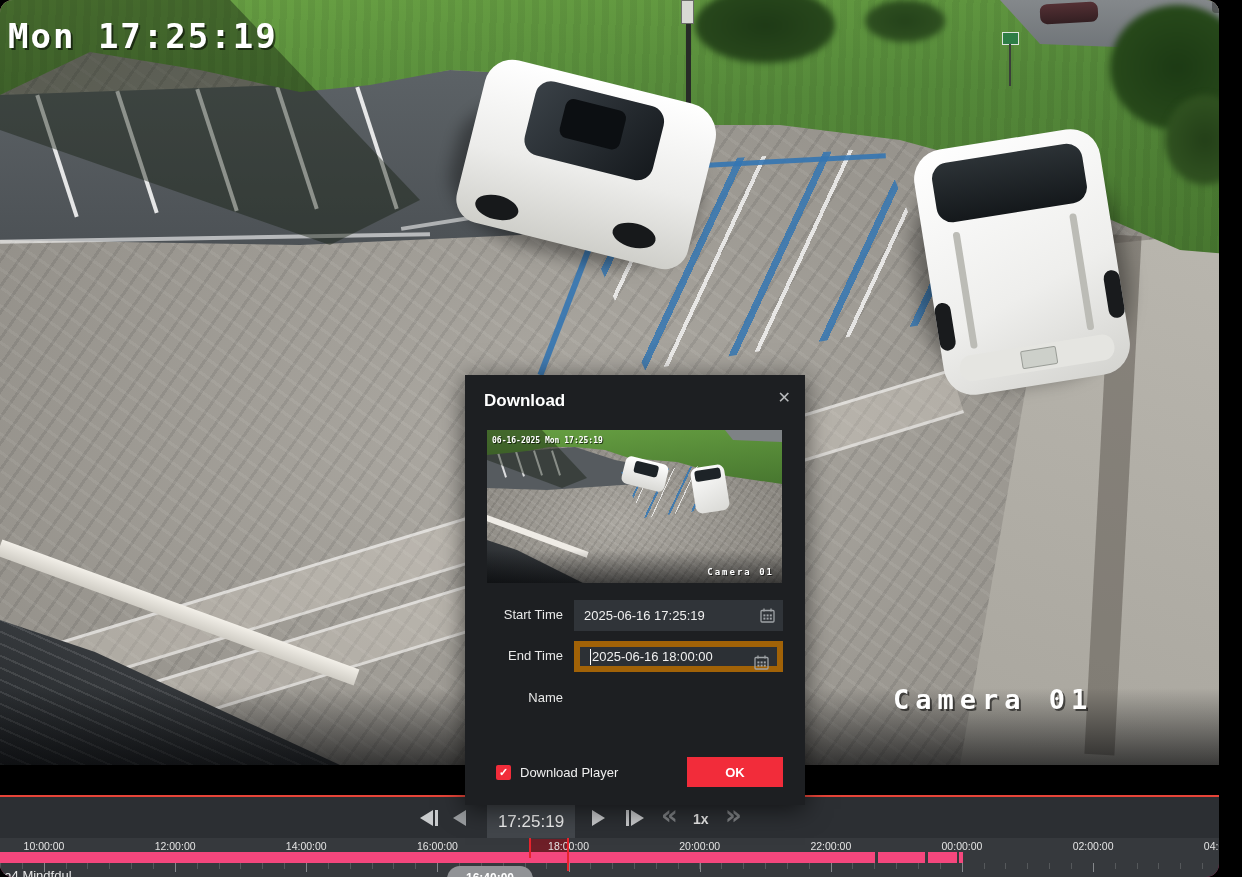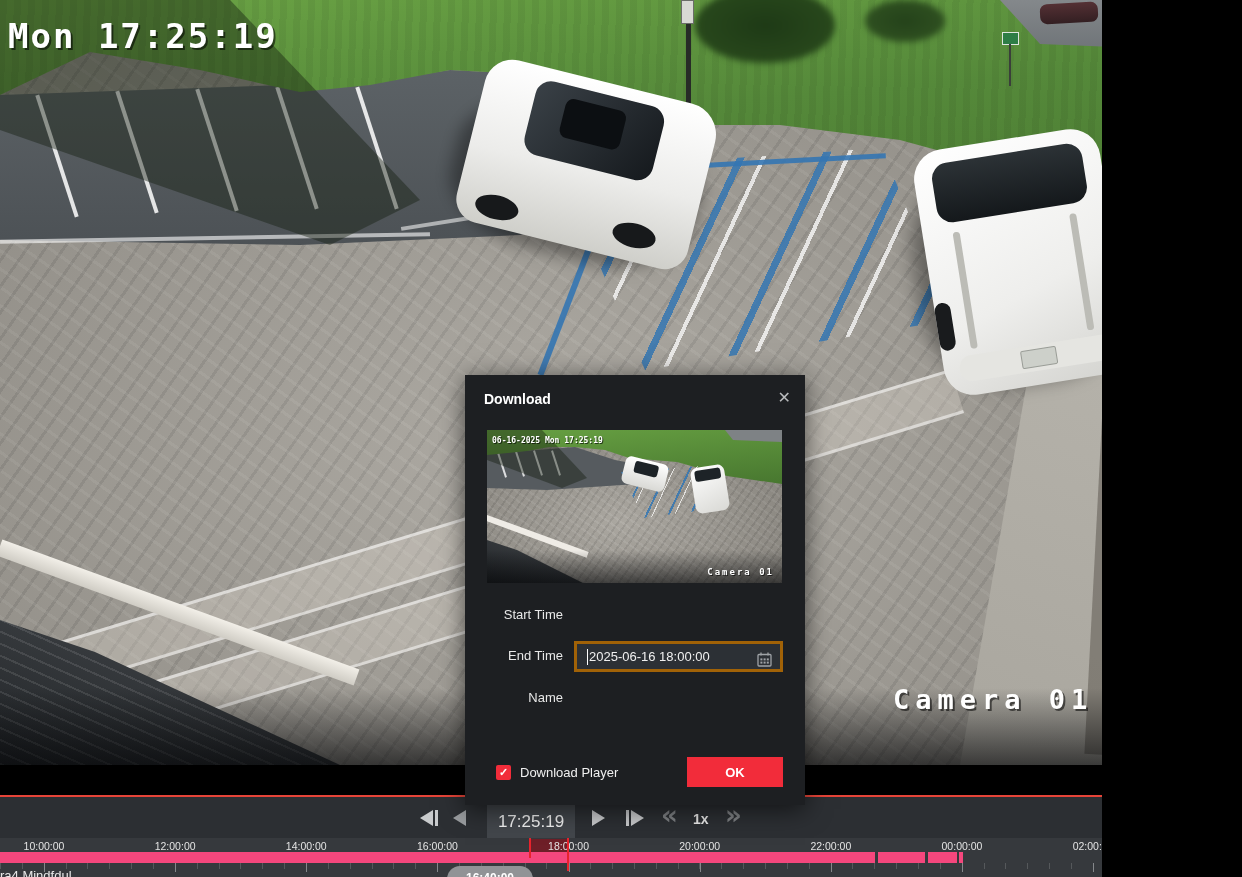--- a/index.html
+++ b/index.html
@@ -1,17 +1,17 @@
 <!DOCTYPE html>
 <html style="--accent-red: #f22c3a; --divider-red: #e64438; --dialog-bg: #1d1f22; --bar-bg: #2c2f33; --timeline-bg: #36393d; --field-bg: #303439;"><head>
 <meta charset="utf-8">
 <style>
   html,body{margin:0;padding:0;background:#000;}
-  #app{position:relative;width:1102px;height:877px;overflow:hidden;
-       font-family:"Liberation Sans",sans-serif;background:#be185d;}
+  #app{position:relative;width:1219px;height:877px;overflow:hidden;
+       font-family:"Liberation Sans",sans-serif;background:#be185d;border-radius:13px;}
   #app *{box-sizing:border-box;}
 
   
   #video{position:absolute;left:0;top:0;width:1242px;height:765px;overflow:hidden;
          background:#a19d95;}
   .pavers{position:absolute;inset:0;
     background-image:
       radial-gradient(ellipse at 45% 60%, rgba(255,255,255,.14), rgba(0,0,0,.16)),
       repeating-linear-gradient(35deg, rgba(255,255,255,.07) 0 3px, transparent 3px 15px),
       repeating-linear-gradient(-55deg, rgba(0,0,0,.09) 0 3px, transparent 3px 15px);}
@@ -142,21 +142,21 @@
   #sel-line-l{height:20px;} #sel-line-r{height:33px;}
 
   
   #channel-label{position:absolute;left:0;top:868px;color:#e8e8e8;font-size:13px;white-space:nowrap;}
   #tl-tooltip{position:absolute;left:447px;top:866px;width:86px;height:26px;border-radius:13px;
     background:#919396;color:#fff;font-size:12px;font-weight:bold;display:flex;justify-content:center;padding-top:5px;}
 
   
   #dialog{position:absolute;left:465px;top:375px;width:340px;height:430px;background:#1d1f22;
     box-shadow:0 4px 24px rgba(0,0,0,.6);z-index:50;}
-  #dialog-title{position:absolute;left:19px;top:16px;color:#fff;font-size:14px;font-weight:bold;}
+  #dialog-title{position:absolute;left:19px;top:16px;color:#fff;font-size:17px;font-weight:bold;}
   #dialog-close{position:absolute;right:14px;top:13px;color:#b9bbbd;font-size:16px;cursor:pointer;}
   #thumb{position:absolute;left:22px;top:55px;width:295px;height:153px;overflow:hidden;background:#9d9991;}
   .t-pavers{position:absolute;inset:0;
     background-image:radial-gradient(ellipse at 45% 60%, rgba(255,255,255,.14), rgba(0,0,0,.18)),
       repeating-linear-gradient(35deg, rgba(255,255,255,.08) 0 2px, transparent 2px 7px),
       repeating-linear-gradient(-55deg, rgba(0,0,0,.10) 0 2px, transparent 2px 7px);}
   .t-grass{position:absolute;left:0;top:0;width:295px;height:56px;
     clip-path:polygon(0 0,295px 0,295px 54px,240px 46px,190px 32px,142px 28px,118px 20px,88px 17px,62px 17px,40px 21px,0 25px);
     background:linear-gradient(175deg,#67a042,#47762f);}
   .t-road{position:absolute;left:232px;top:0;width:63px;height:13px;background:#7e8285;
@@ -184,21 +184,21 @@
     background:linear-gradient(180deg,rgba(0,0,0,0),rgba(5,6,8,.6));}
   .t-osd{position:absolute;left:5px;top:6px;color:#fff;font-family:"DejaVu Sans Mono",monospace;
     font-size:8px;font-weight:bold;text-shadow:1px 1px 0 rgba(0,0,0,.6);}
   .t-cam{position:absolute;right:8px;bottom:6px;color:#fff;font-family:"DejaVu Sans Mono",monospace;
     font-size:9px;font-weight:bold;letter-spacing:2px;text-shadow:1px 1px 0 rgba(0,0,0,.6);}
 
   .field-row{position:absolute;left:0;width:340px;height:31px;}
   .field-label{position:absolute;left:0;top:7px;width:98px;text-align:right;color:#e8e8e8;font-size:13px;}
   .field-box{position:absolute;left:109px;top:0;width:209px;height:31px;background:#303439;
     display:flex;align-items:center;padding:0 10px;color:#f0f0f0;font-size:13px;}
-  .field-box.focused{border:3px solid #a16207;background:#2c3035;}
+  .field-box.focused{border:6px solid #a16207;background:#2c3035;}
   .caret{width:1px;height:16px;background:#fff;margin-right:1px;}
   .cal{position:absolute;right:8px;top:8px;width:15px;height:15px;}
   #row-start{top:225px;} #row-end{top:266px;} #row-name{top:308px;padding-left:20px;}
   #checkbox{position:absolute;left:31px;top:390px;width:15px;height:15px;background:var(--accent-red,#f22c3a);
     border-radius:2px;color:#fff;font-size:11px;font-weight:bold;text-align:center;line-height:15px;cursor:pointer;}
   #checkbox-label{position:absolute;left:55px;top:390px;color:#f0f0f0;font-size:13px;}
   #ok-btn{position:absolute;left:222px;top:382px;width:96px;height:30px;background:var(--accent-red,#f22c3a);
     color:#fff;font-size:13px;font-weight:bold;border:none;cursor:pointer;}
 </style>
 </head>
@@ -340,20 +340,34 @@
       <div class="t-suv"></div>
       <div class="t-roof"></div>
       <div class="t-wall"></div>
       <div class="t-shade"></div>
       <div class="t-osd">06-16-2025 Mon 17:25:19</div>
       <div class="t-cam">Camera 01</div>
     </div>
 
     <div class="field-row" id="row-start">
       <div class="field-label">Start Time</div>
+      <div class="field-box">
+        <span>2025-06-16 17:25:19</span>
+        <svg class="cal" viewBox="0 0 15 15">
+          <rect x="1" y="2.5" width="13" height="11.5" rx="1" fill="none" stroke="#9fa3a7" stroke-width="1.3"></rect>
+          <line x1="4" y1="0.5" x2="4" y2="3.5" stroke="#9fa3a7" stroke-width="1.3"></line>
+          <line x1="11" y1="0.5" x2="11" y2="3.5" stroke="#9fa3a7" stroke-width="1.3"></line>
+          <rect x="3.4" y="6.4" width="2" height="2" fill="#9fa3a7"></rect>
+            <rect x="6.6" y="6.4" width="2" height="2" fill="#9fa3a7"></rect>
+          <rect x="9.8" y="6.4" width="2" height="2" fill="#9fa3a7"></rect>
+            <rect x="3.4" y="9.6" width="2" height="2" fill="#9fa3a7"></rect>
+          <rect x="6.6" y="9.6" width="2" height="2" fill="#9fa3a7"></rect>
+            <rect x="9.8" y="9.6" width="2" height="2" fill="#9fa3a7"></rect>
+        </svg>
+      </div>
     </div>
 
     <div class="field-row" id="row-end">
       <div class="field-label">End Time</div>
       <div class="field-box focused">
         <span class="caret"></span>
         <span>2025-06-16 18:00:00</span>
         <svg class="cal" viewBox="0 0 15 15">
           <rect x="1" y="2.5" width="13" height="11.5" rx="1" fill="none" stroke="#9fa3a7" stroke-width="1.3"></rect>
           <line x1="4" y1="0.5" x2="4" y2="3.5" stroke="#9fa3a7" stroke-width="1.3"></line>

